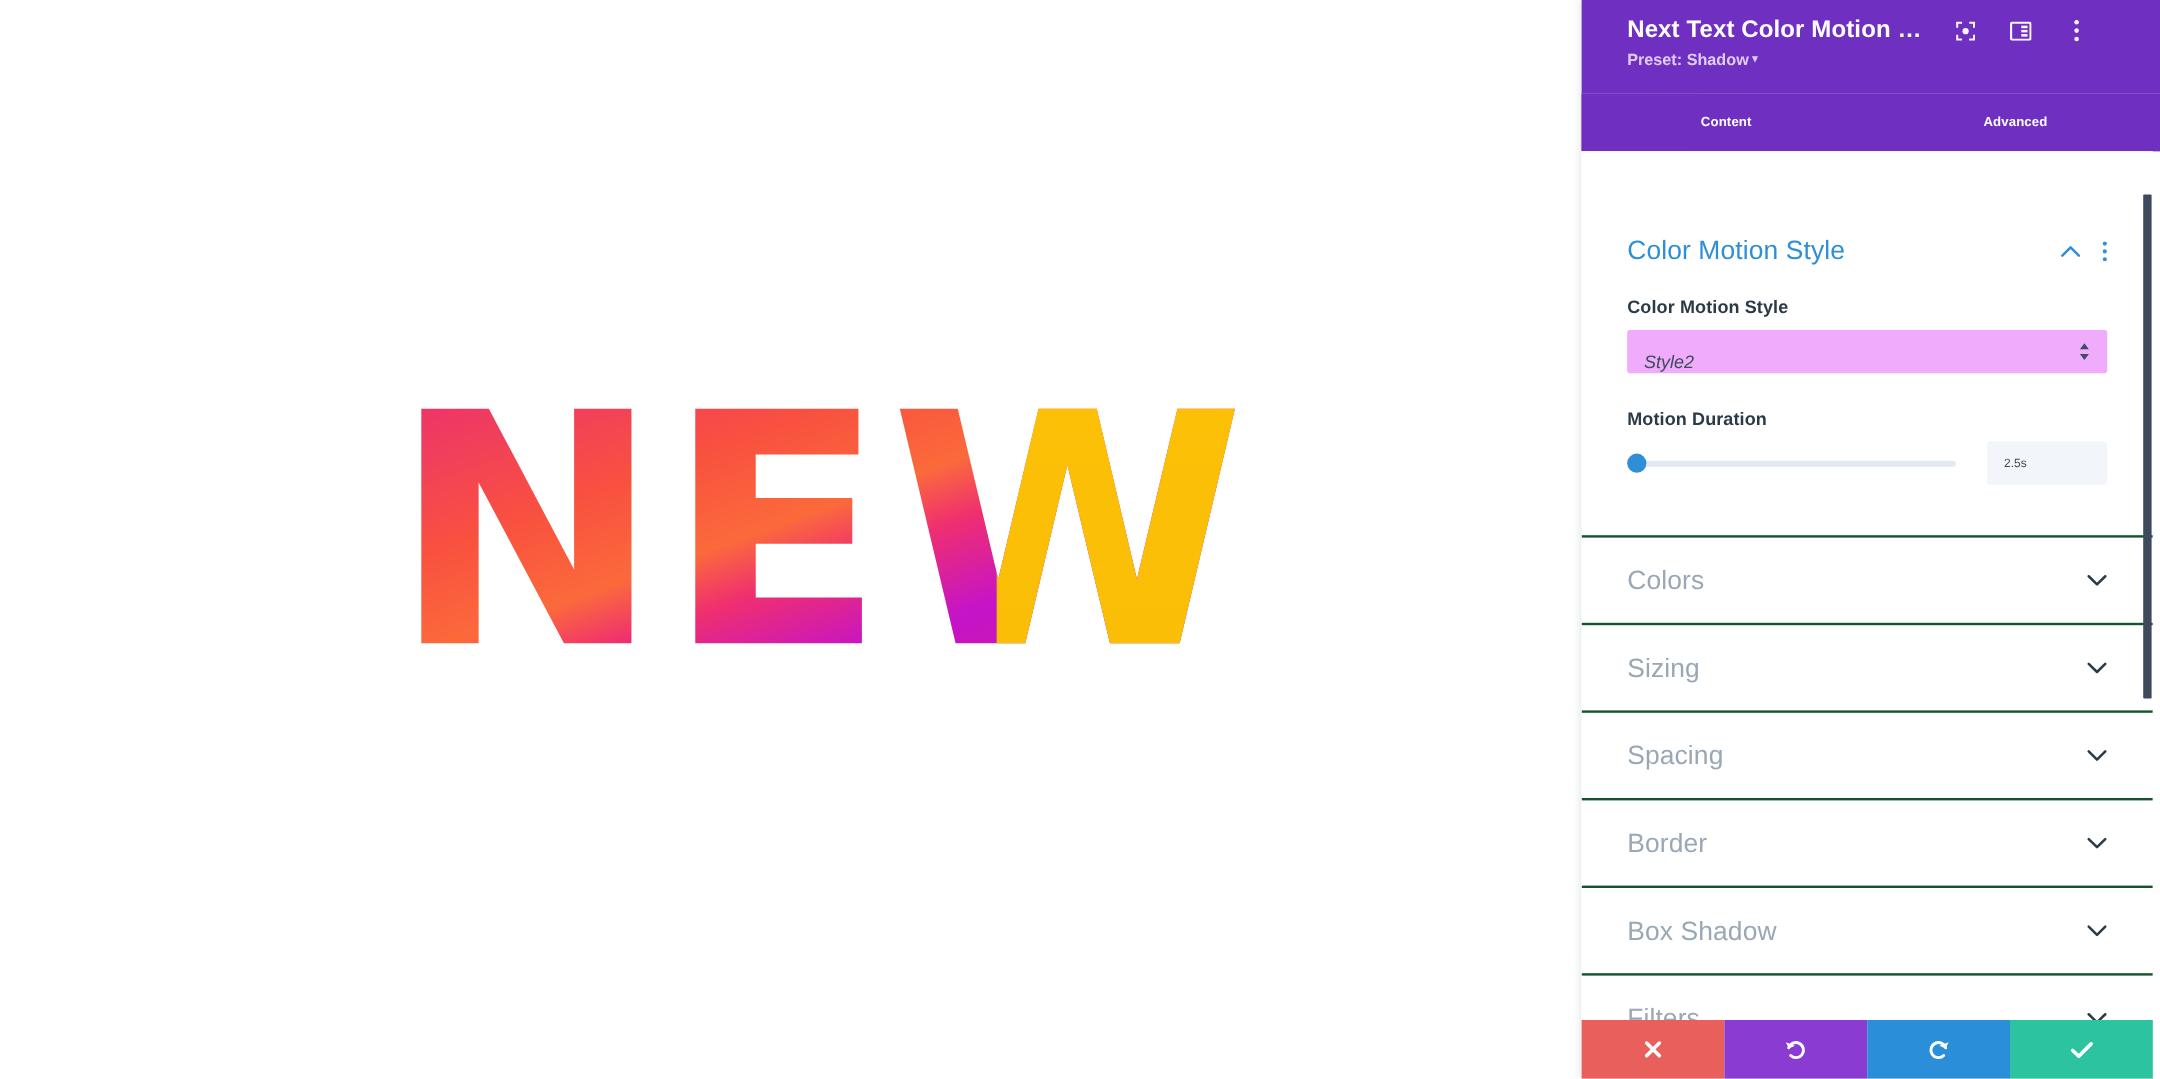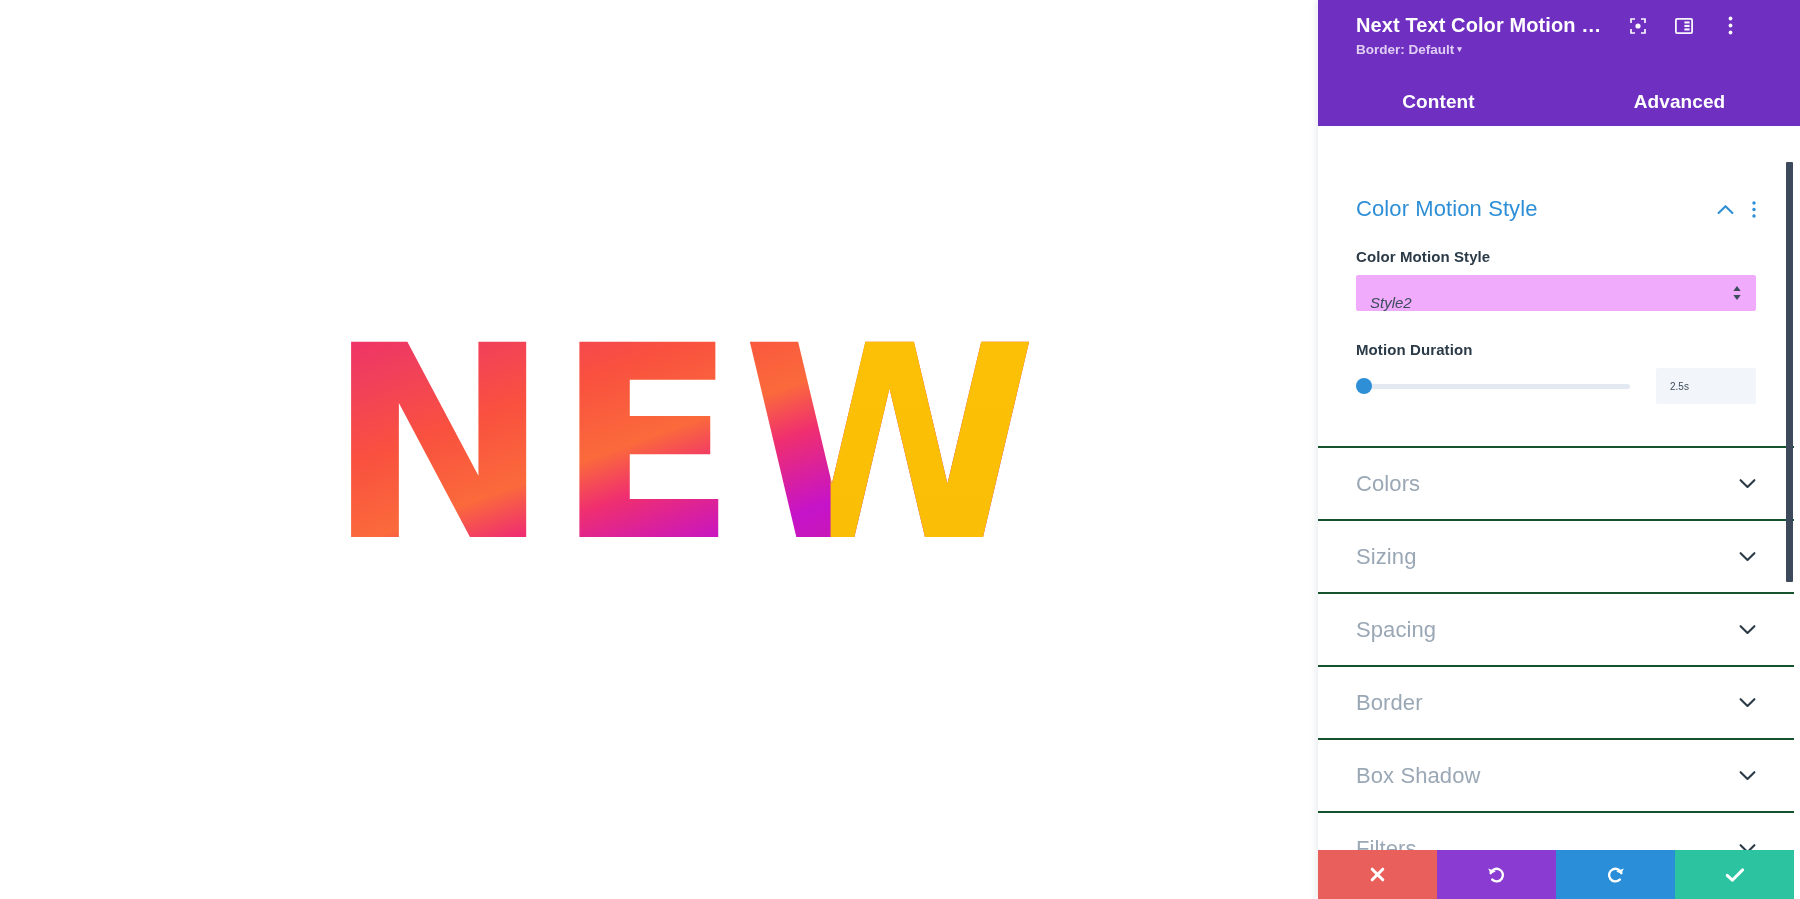--- a/index.html
+++ b/index.html
@@ -165,21 +165,21 @@
     flex: 0 0 auto;
     height: 48px;
   }
 
   .tab {
     flex: 1 1 0;
     display: flex;
     align-items: center;
     justify-content: center;
     color: #ffffff;
-    font-size: 19px;
+    font-size: 11px;
     font-weight: 700;
     cursor: pointer;
     background: #6f2fc0;
     letter-spacing: 0.1px;
   }
   .tab.active { background: #8f43ef; }
 
   
   .panel-body {
     flex: 1 1 auto;
@@ -423,21 +423,21 @@
               <svg width="5" height="19" viewBox="0 0 5 19">
                 <circle cx="2.5" cy="2.5" r="1.9" fill="#ffffff"></circle>
                 <circle cx="2.5" cy="9.5" r="1.9" fill="#ffffff"></circle>
                 <circle cx="2.5" cy="16.5" r="1.9" fill="#ffffff"></circle>
               </svg>
             </div>
 
           </div>
         </div>
         <div class="panel-preset">
-          <span>Border: Default</span><span class="caret">▾</span>
+          <span>Preset: Shadow</span><span class="caret">▾</span>
         </div>
       </div>
 
       <div class="tabs">
         <div class="tab">Content</div>
         <div class="tab">Advanced</div>
       </div>
 
       <div class="panel-body">
         <div class="body-scroll">

